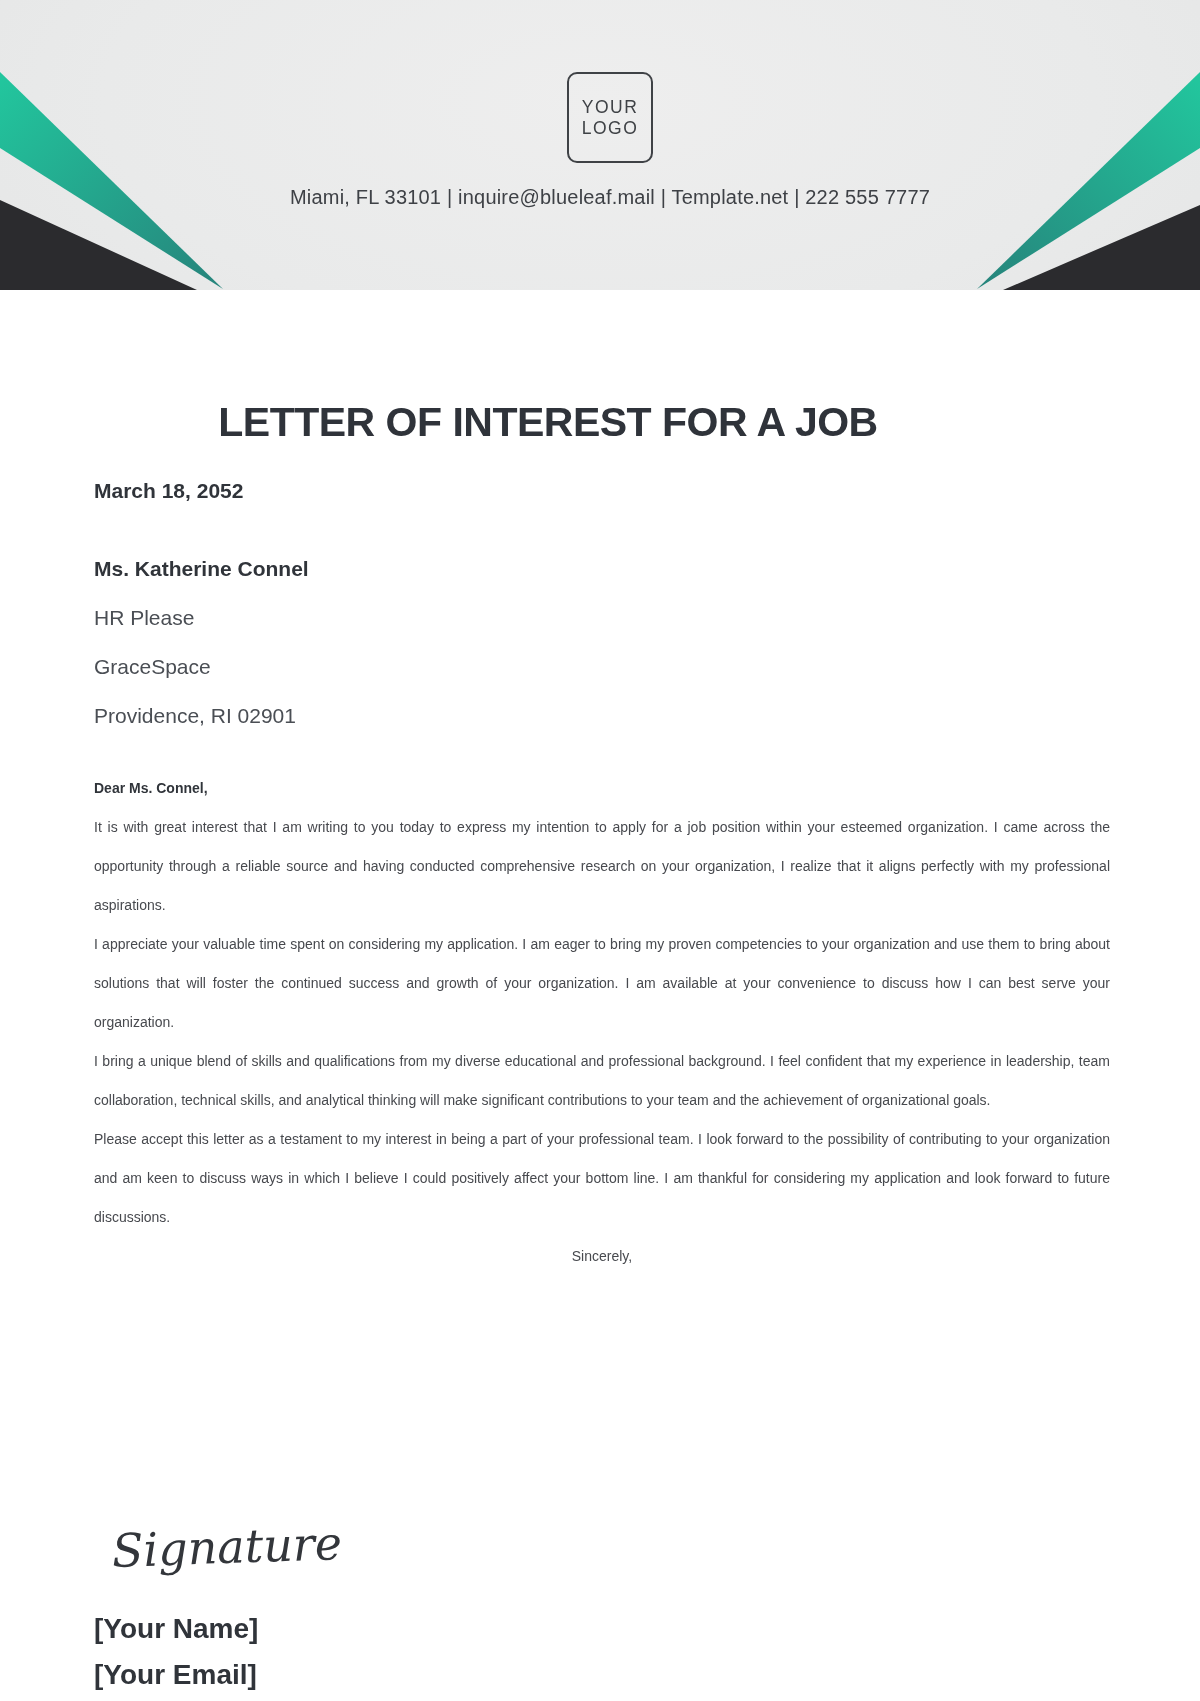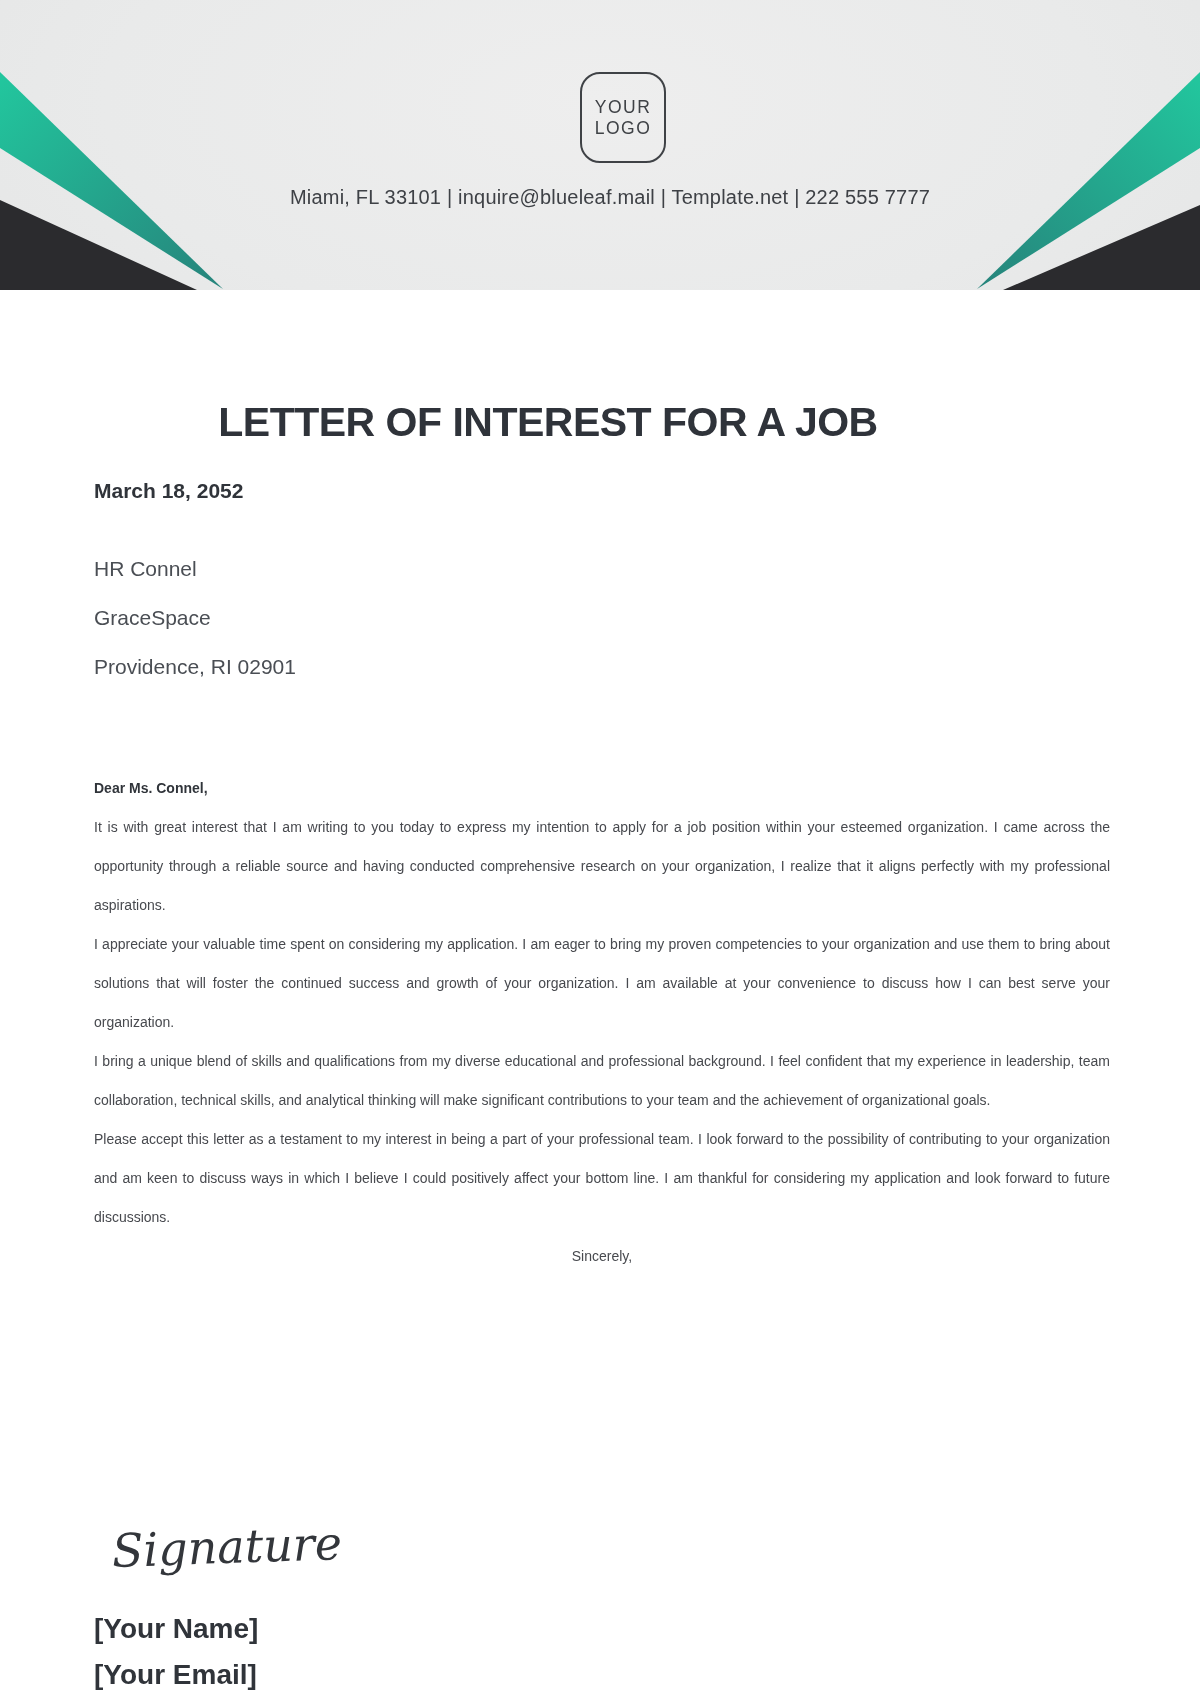--- a/index.html
+++ b/index.html
@@ -32,26 +32,25 @@
     height: 290px;
     display: block;
   }
   .logo-box {
     position: absolute;
     left: 567px;
     top: 72px;
     width: 86px;
     height: 91px;
     border: 2.5px solid #3f4246;
-    border-radius: 20px;
+    border-radius: 10px;
     box-sizing: border-box;
     display: flex;
     align-items: center;
     justify-content: center;
-    margin-left: 13px;
   }
   .logo-text {
     font-size: 17.5px;
     line-height: 1.2;
     letter-spacing: 1.5px;
     color: #3f4246;
     font-weight: 500;
     text-align: left;
   }
   .contact-line {
@@ -172,21 +171,22 @@
       </div>
     </div>
 
     <div class="contact-line">Miami, FL 33101  |  inquire@blueleaf.mail  | Template.net  |  222 555 7777</div>
   </div>
 
   <div class="doc-title">LETTER OF INTEREST FOR A JOB</div>
   <div class="doc-date">March 18, 2052</div>
 
   <div class="recipient-block">
-    <div>HR Connel</div>
+    <div class="recipient-name">Ms. Katherine Connel</div>
+    <div>HR Please</div>
     <div>GraceSpace</div>
     <div>Providence, RI 02901</div>
   </div>
 
   <div class="letter-body">
     <p class="salutation">Dear Ms. Connel,</p>
     <p>It is with great interest that I am writing to you today to express my intention to apply for a job position within your esteemed organization. I came across the opportunity through a reliable source and having conducted comprehensive research on your organization, I realize that it aligns perfectly with my professional aspirations.</p>
     <p>I appreciate your valuable time spent on considering my application. I am eager to bring my proven competencies to your organization and use them to bring about solutions that will foster the continued success and growth of your organization. I am available at your convenience to discuss how I can best serve your organization.</p>
     <p>I bring a unique blend of skills and qualifications from my diverse educational and professional background. I feel confident that my experience in leadership, team collaboration, technical skills, and analytical thinking will make significant contributions to your team and the achievement of organizational goals.</p>
     <p>Please accept this letter as a testament to my interest in being a part of your professional team. I look forward to the possibility of contributing to your organization and am keen to discuss ways in which I believe I could positively affect your bottom line. I am thankful for considering my application and look forward to future discussions.</p>

